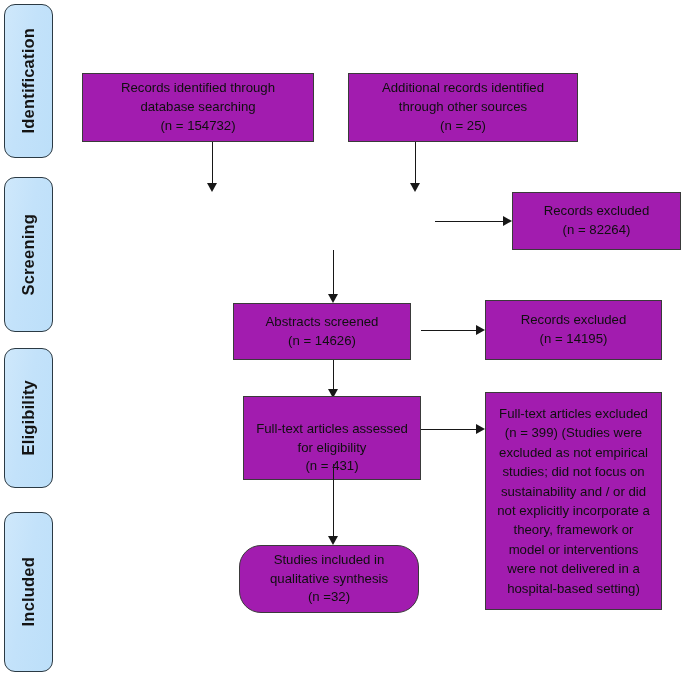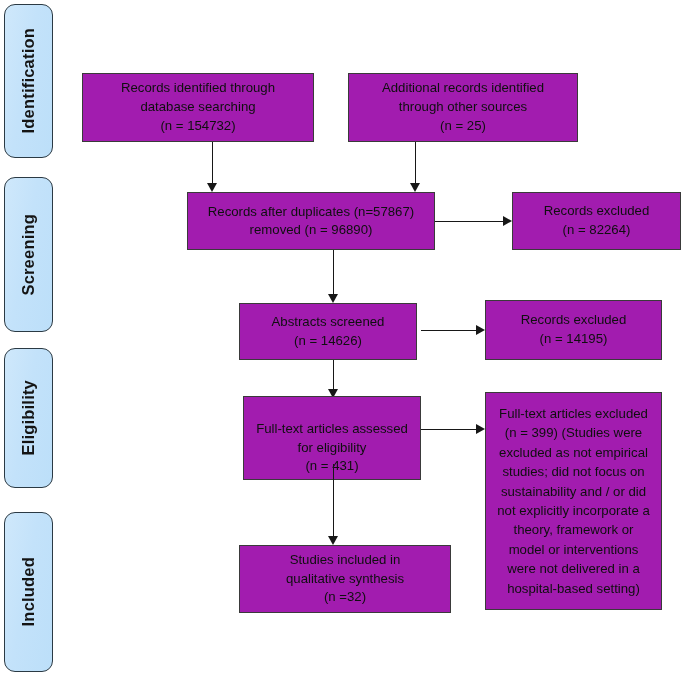--- a/index.html
+++ b/index.html
@@ -127,37 +127,33 @@
 through other sources
 (n = 25)</span>
   </div>
 
   <div class="vline" style="left:212px; top:142px; height:41px;"></div>
   <div class="arrow-down" style="left:207px; top:183px;"></div>
 
   <div class="vline" style="left:415px; top:142px; height:41px;"></div>
   <div class="arrow-down" style="left:410px; top:183px;"></div>
 
-  <div class="box tight" style="left:187px; top:192px; width:248px; height:58px;">
-    <span class="box-text">Records after duplicates (n=57867)
-removed (n = 96890)</span>
-  </div>
 
   <div class="box" style="left:512px; top:192px; width:169px; height:58px;">
     <span class="box-text">Records excluded
 (n = 82264)</span>
   </div>
 
   <div class="hline" style="left:435px; top:221px; width:68px;"></div>
   <div class="arrow-right" style="left:503px; top:216px;"></div>
 
   <div class="vline" style="left:333px; top:250px; width:0; height:44px;"></div>
   <div class="arrow-down" style="left:328px; top:294px;"></div>
 
-  <div class="box" style="left:239px; top:303px; width:178px; height:57px;">
+  <div class="box" style="left:233px; top:303px; width:178px; height:57px;">
     <span class="box-text">Abstracts screened
 (n = 14626)</span>
   </div>
 
   <div class="box" style="left:485px; top:300px; width:177px; height:60px;">
     <span class="box-text">Records excluded
 (n = 14195)</span>
   </div>
 
   <div class="hline" style="left:421px; top:330px; width:55px;"></div>
@@ -184,19 +180,19 @@
 were not delivered in a
 hospital-based setting)</span>
   </div>
 
   <div class="hline" style="left:421px; top:429px; width:55px;"></div>
   <div class="arrow-right" style="left:476px; top:424px;"></div>
 
   <div class="vline" style="left:333px; top:464px; width:0; height:72px;"></div>
   <div class="arrow-down" style="left:328px; top:536px;"></div>
 
-  <div class="box" style="left:239px; top:545px; width:212px; height:68px;">
+  <div class="box" style="left:239px; top:545px; width:180px; height:68px;border-radius:22px;">
     <span class="box-text">Studies included in
 qualitative synthesis
 (n =32)</span>
   </div>
 
 </div>
 
 </body></html>

